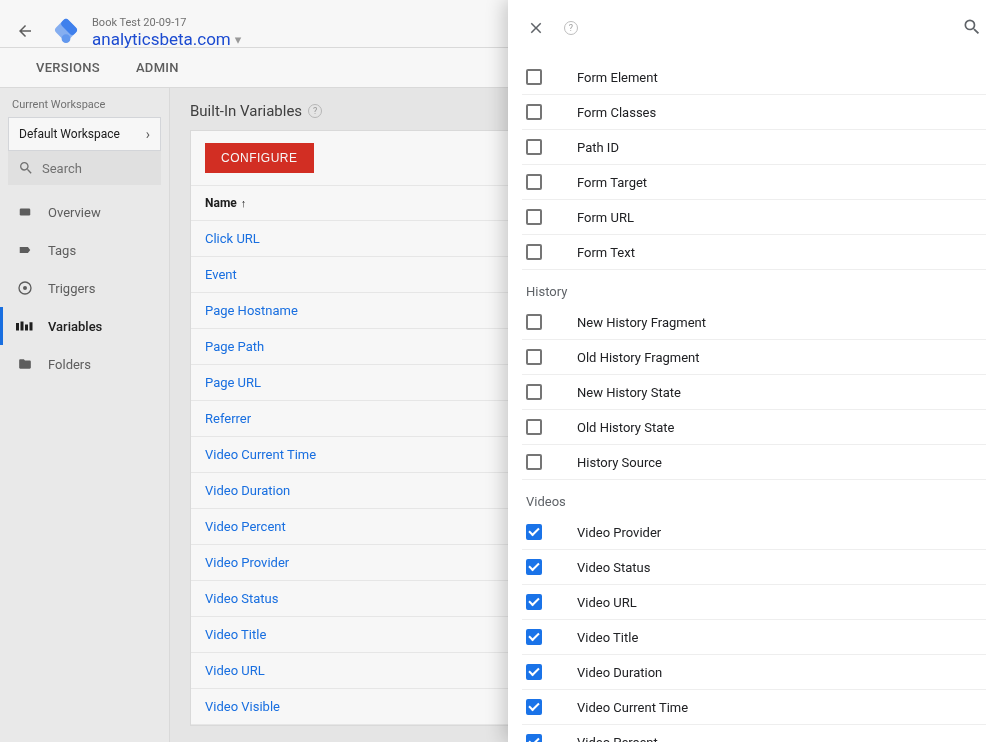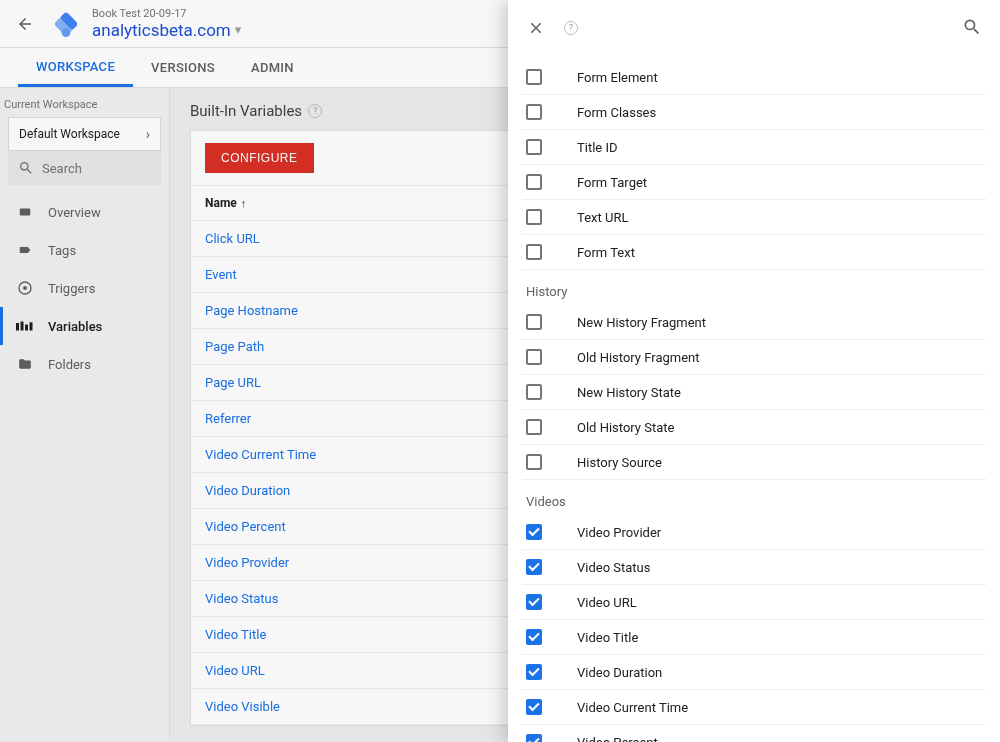--- a/index.html
+++ b/index.html
@@ -11,24 +11,23 @@
     width: 1000px;
     height: 742px;
     overflow: hidden;
     position: relative;
   }
 
   
   .header {
     height: 48px;
     display: flex;
-    align-items: center;
     background: #fff;
     border-bottom: 1px solid #e0e0e0;
-    padding: 0 10px;
+    padding: 16px 10px;
     position: relative;
     z-index: 2;
   }
   .back-arrow { width: 30px; height: 30px; display:flex; align-items:center; justify-content:center; color:#616161; cursor:pointer;}
   .gtm-logo { width: 28px; height: 28px; margin: 0 12px; }
   .header-titles { display:flex; flex-direction:column; line-height:1.2; }
   .header-subtitle { font-size:11px; color:#757575; }
   .header-title-row { display:flex; align-items:center; gap:4px; }
   .header-title { font-size:17px; color:#1d4ed8; }
   .header-title-caret { color:#9e9e9e; }
@@ -54,21 +53,21 @@
 
   
   .body {
     display:flex;
     height: calc(742px - 48px - 40px);
     background:#f1f1f1;
   }
 
   
   .sidebar { width: 170px; background:#f1f1f1; border-right:1px solid #e0e0e0; display:flex; flex-direction:column; }
-  .ws-label { font-size:11px; color:#757575; padding:10px 4px 6px; }
+  .ws-label { font-size:11px; color:#757575; padding:10px 12px 6px; }
   .ws-picker {
     margin: 0 8px 0; height:34px; background:#fff; border:1px solid #dadce0;
     display:flex; align-items:center; justify-content:space-between; padding:0 10px; font-size:12px; cursor:pointer;
   }
   .ws-picker .chev { color:#616161; font-size:14px;}
   .search-box {
     margin:0 8px 8px; height:34px; background:#e8e8e8;
     display:flex; align-items:center; gap:8px; padding:0 10px; color:#757575; font-size:13px; cursor:text;
   }
   .nav { display:flex; flex-direction:column; }
@@ -155,21 +154,20 @@
   <div class="header-titles">
     <span class="header-subtitle">Book Test 20-09-17</span>
     <span class="header-title-row">
       <span class="header-title">analyticsbeta.com</span>
       <span class="header-title-caret">▾</span>
     </span>
   </div>
 </div>
 
 <div class="tabs" id="tabs">
-    <div class="tab active">WORKSPACE</div>
     <div class="tab">VERSIONS</div>
     <div class="tab">ADMIN</div>
   </div>
 
 <div class="body">
   <div class="sidebar">
     <div class="ws-label">Current Workspace</div>
     <div class="ws-picker">
       <span>Default Workspace</span>
       <span class="chev">›</span>
@@ -283,29 +281,29 @@
       <div class="check-row">
         <span class="chk"></span>
         <span>Form Element</span>
       </div>
       <div class="check-row">
         <span class="chk"></span>
         <span>Form Classes</span>
       </div>
       <div class="check-row">
         <span class="chk"></span>
-        <span>Title ID</span>
+        <span>Path ID</span>
       </div>
       <div class="check-row">
         <span class="chk"></span>
         <span>Form Target</span>
       </div>
       <div class="check-row">
         <span class="chk"></span>
-        <span>Text URL</span>
+        <span>Form URL</span>
       </div>
       <div class="check-row">
         <span class="chk"></span>
         <span>Form Text</span>
       </div>
       <div class="group-title">History</div>
       <div class="check-row">
         <span class="chk"></span>
         <span>New History Fragment</span>
       </div>

